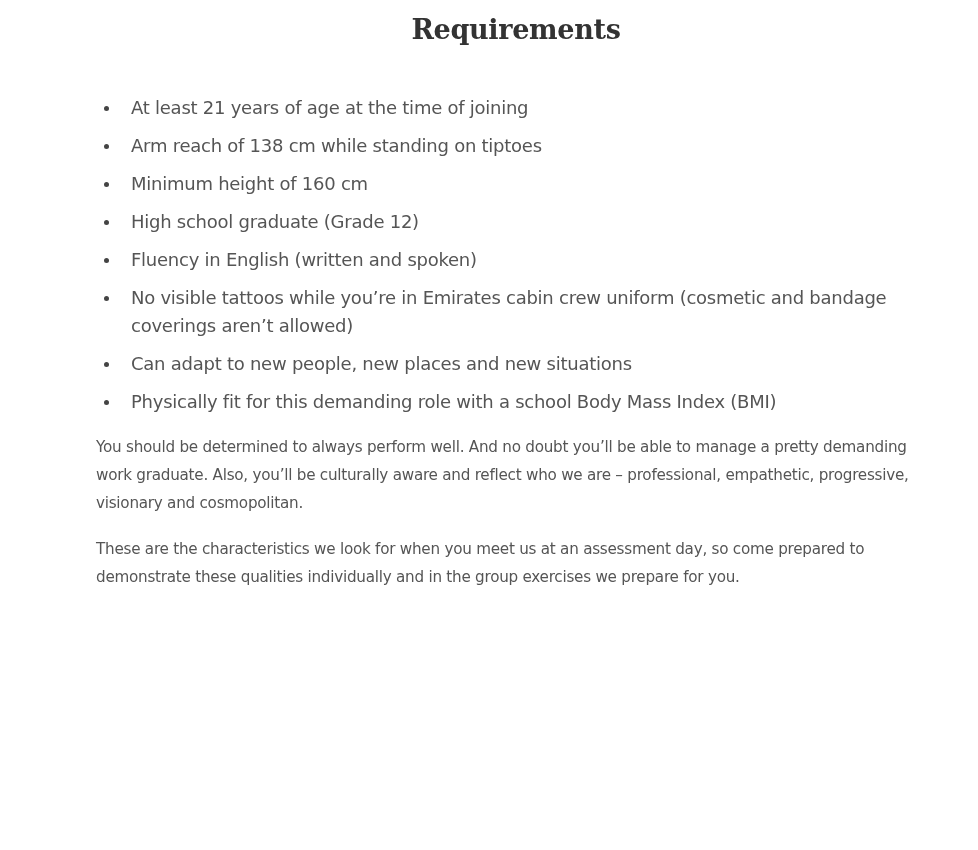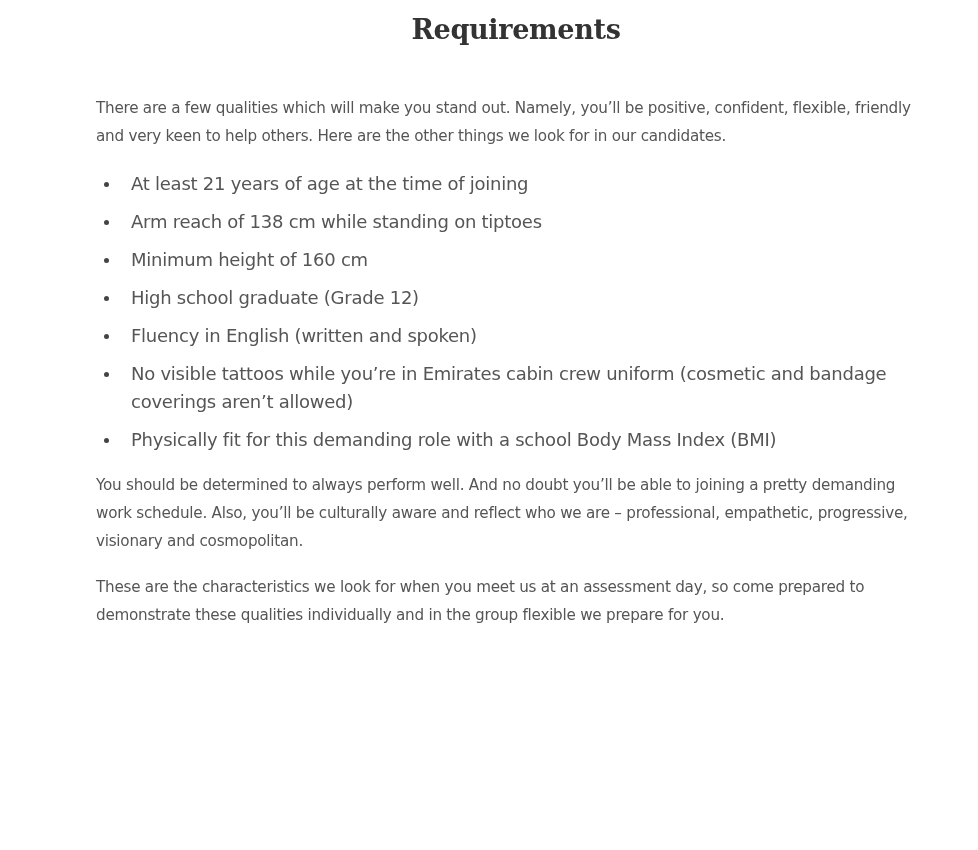--- a/index.html
+++ b/index.html
@@ -65,27 +65,27 @@
     background: #444444;
   }
   .para { margin-bottom: 18px; }
 </style>
 </head>
 <body>
 
 <h1 class="title">Requirements</h1>
 
 <div class="content">
-  <p class="intro">There are a few qualities which will make you stand out. Namely, you’ll be positive, confident, flexible, friendly and very keen to help others. Here are the other things we look for in our candidates.</p>
 
   <ul>
     <li><span class="bullet"></span><span>At least 21 years of age at the time of joining</span></li>
     <li><span class="bullet"></span><span>Arm reach of 138 cm while standing on tiptoes</span></li>
     <li><span class="bullet"></span><span>Minimum height of 160 cm</span></li>
     <li><span class="bullet"></span><span>High school graduate (Grade 12)</span></li>
     <li><span class="bullet"></span><span>Fluency in English (written and spoken)</span></li>
     <li><span class="bullet"></span><span>No visible tattoos while you’re in Emirates cabin crew uniform (cosmetic and bandage coverings aren’t allowed)</span></li>
+    <li><span class="bullet"></span><span>Can adapt to new people, new places and new situations</span></li>
     <li><span class="bullet"></span><span>Physically fit for this demanding role with a school Body Mass Index (BMI)</span></li>
   </ul>
 
-  <p class="para">You should be determined to always perform well. And no doubt you’ll be able to joining a pretty demanding work schedule. Also, you’ll be culturally aware and reflect who we are – professional, empathetic, progressive, visionary and cosmopolitan.</p>
-  <p class="para">These are the characteristics we look for when you meet us at an assessment day, so come prepared to demonstrate these qualities individually and in the group flexible we prepare for you.</p>
+  <p class="para">You should be determined to always perform well. And no doubt you’ll be able to manage a pretty demanding work graduate. Also, you’ll be culturally aware and reflect who we are – professional, empathetic, progressive, visionary and cosmopolitan.</p>
+  <p class="para">These are the characteristics we look for when you meet us at an assessment day, so come prepared to demonstrate these qualities individually and in the group exercises we prepare for you.</p>
 </div>
 
 </body></html>

